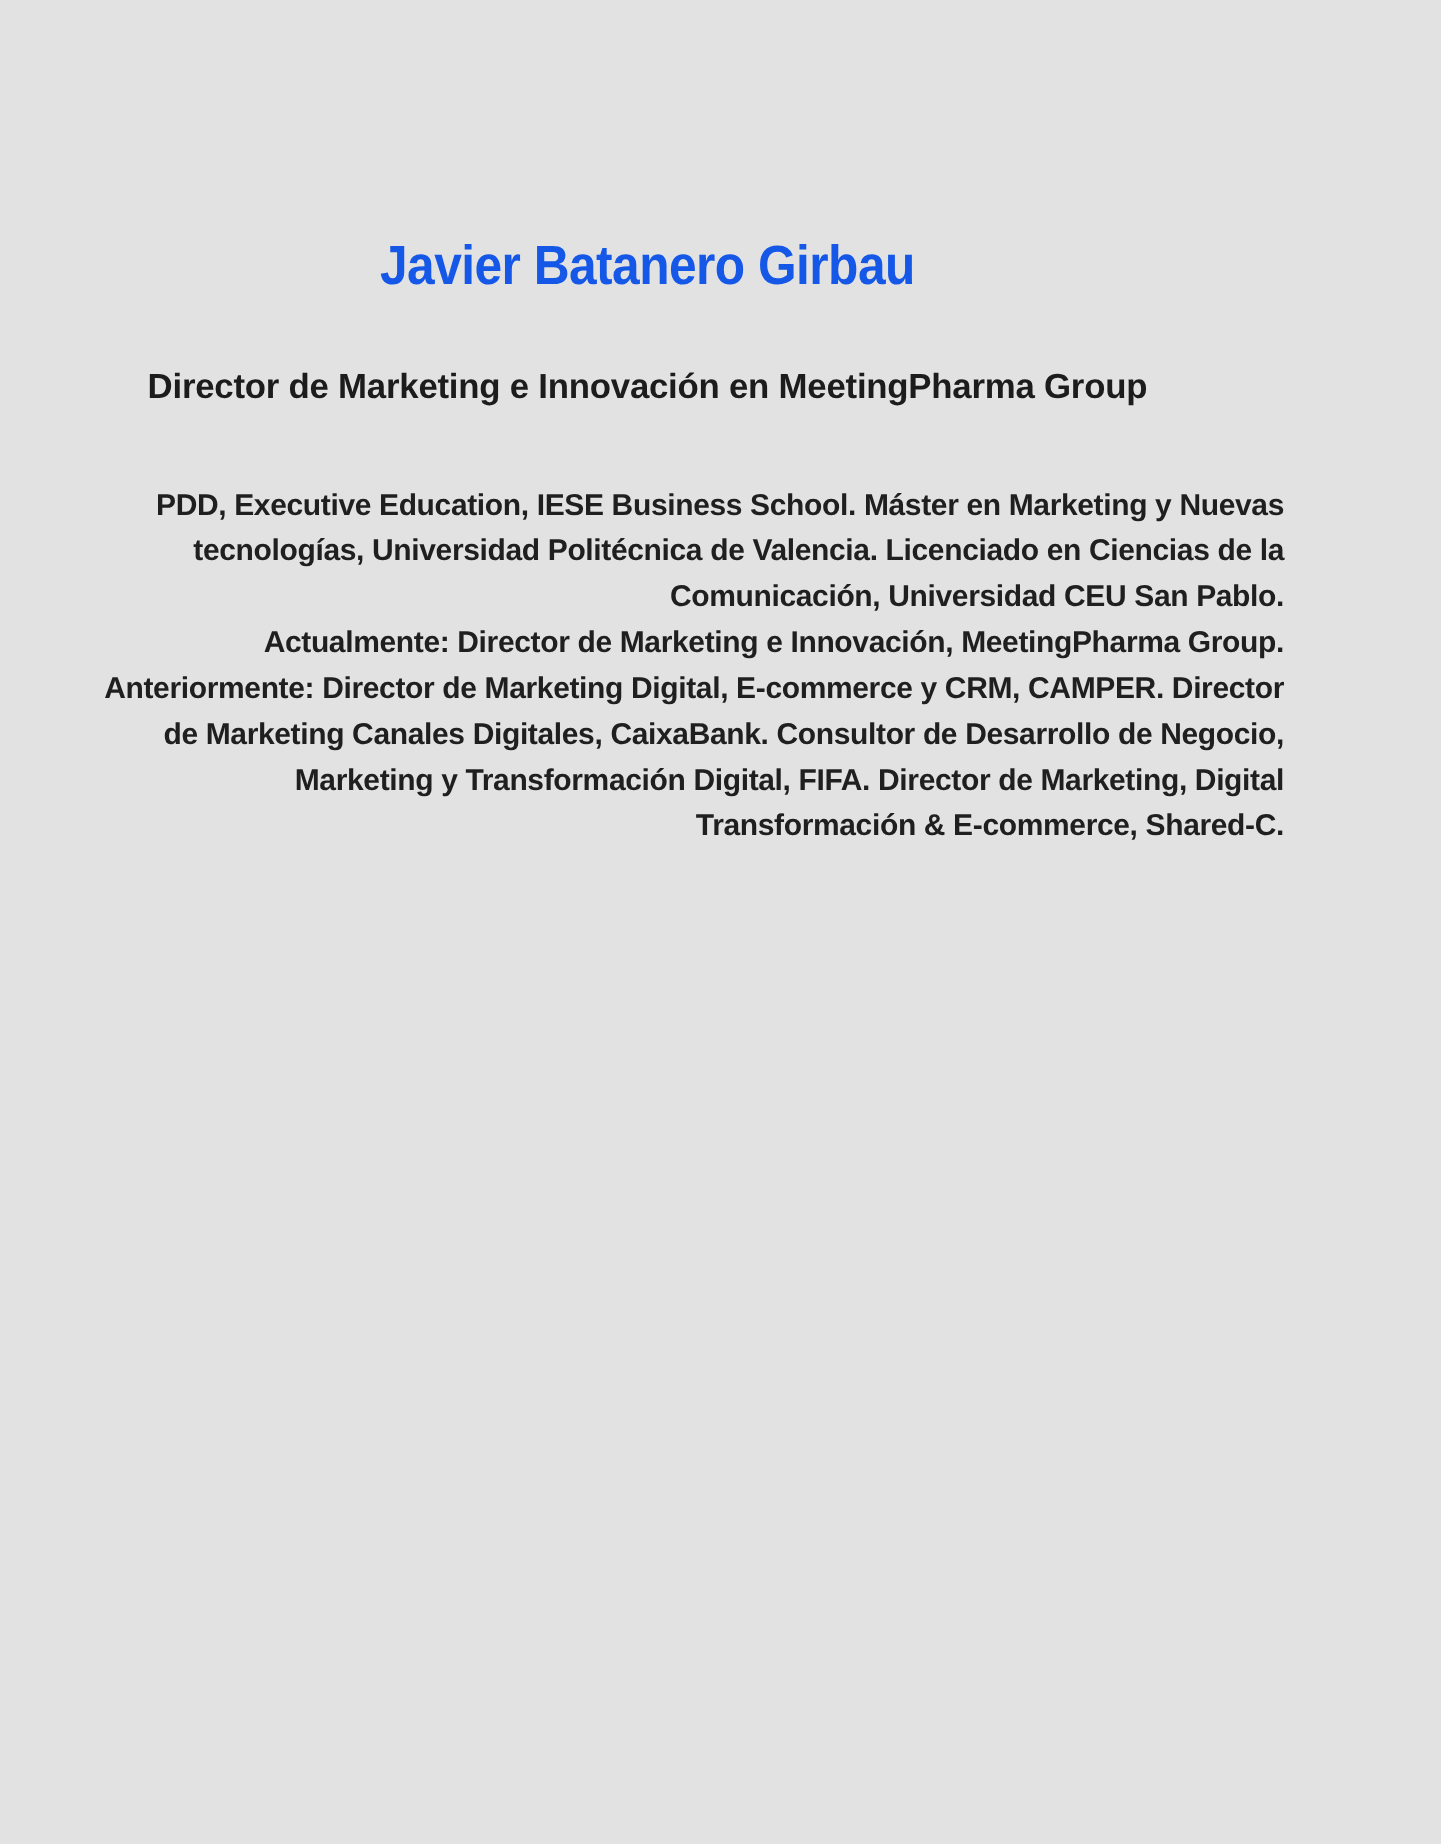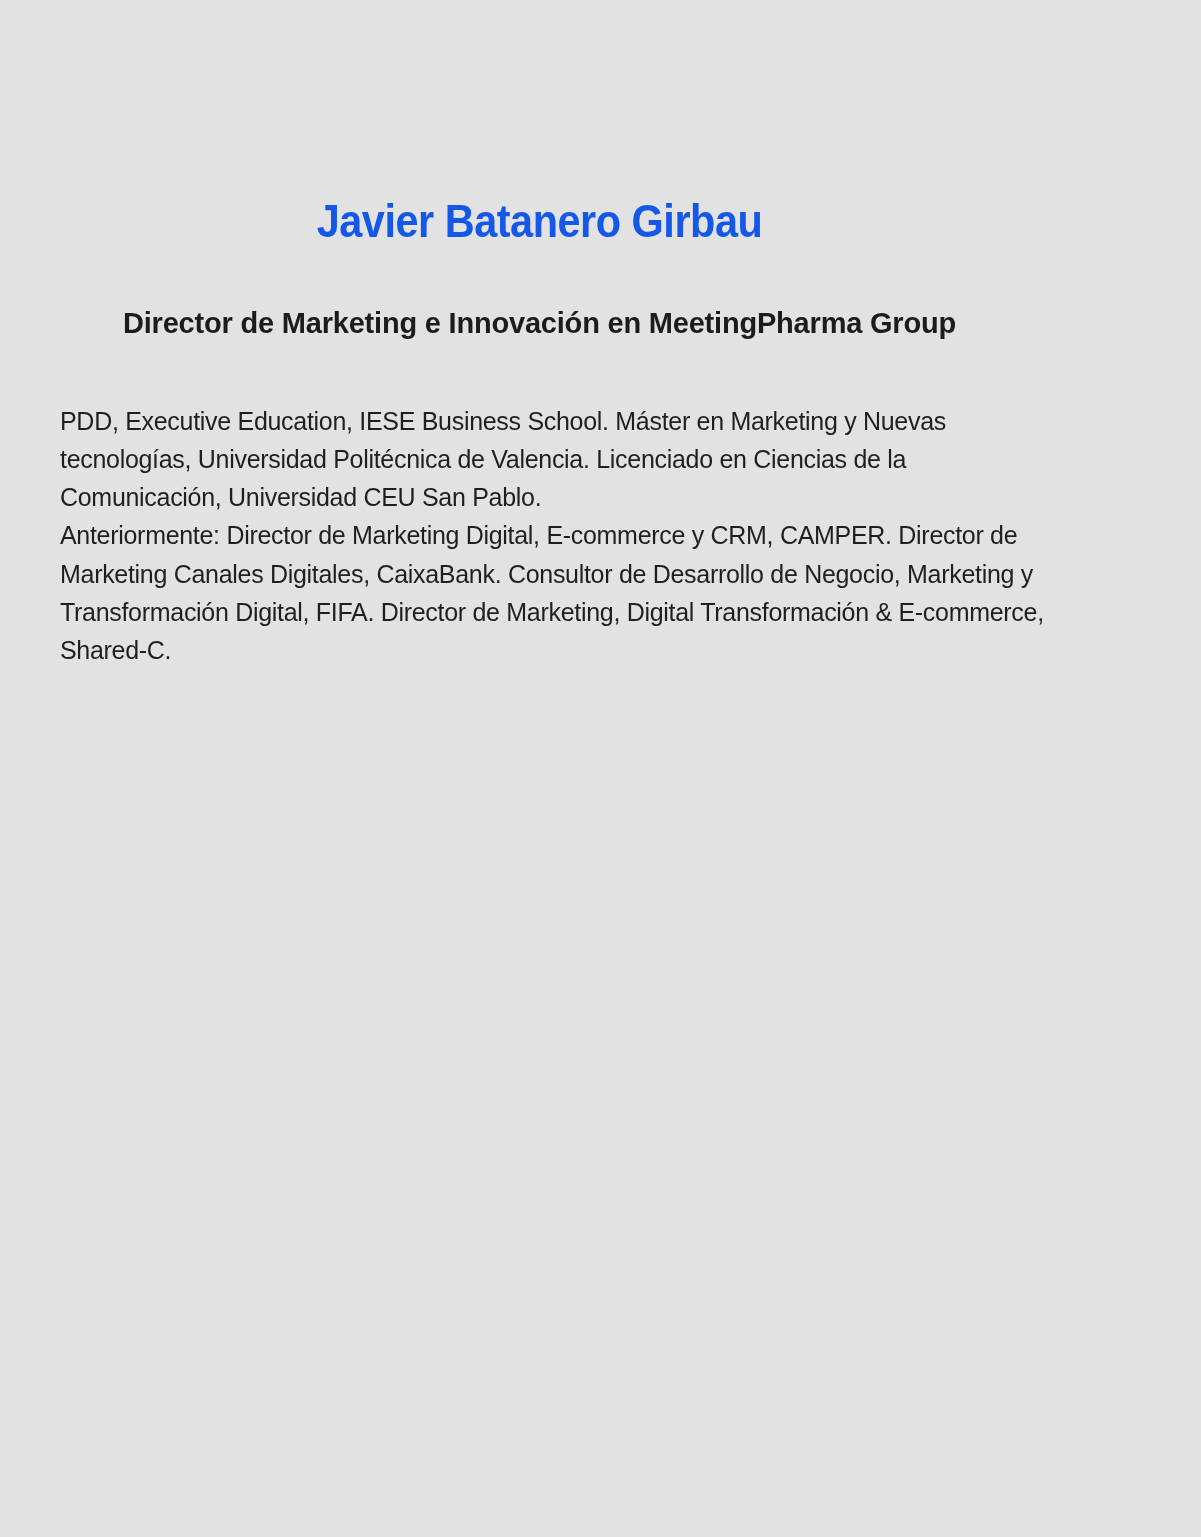--- a/index.html
+++ b/index.html
@@ -39,39 +39,40 @@
     font-family: "Liberation Sans", sans-serif;
     font-size: 29px;
     font-weight: 700;
     color: #1c1c1c;
     letter-spacing: -0.2px;
   }
   .bio {
     margin: 0 auto;
     padding-top: 62px;
     width: 1010px;
-    text-align: left;
+    text-align: right;
     font-family: "Liberation Sans", sans-serif;
     font-size: 25px;
-    font-weight: 400;
+    font-weight: 700;
     line-height: 1.53;
     color: #1f1f1f;
     letter-spacing: -0.3px;
   }
   .bio p {
     margin: 0;
   }
 </style>
 </head>
 <body>
 
 <div class="page">
 
   <h1 class="profile-name">Javier Batanero Girbau</h1>
 
   <h2 class="profile-role">Director de Marketing e Innovación en MeetingPharma Group</h2>
 
   <div class="bio">
     <p>PDD, Executive Education, IESE Business School. Máster en Marketing y Nuevas tecnologías, Universidad Politécnica de Valencia. Licenciado en Ciencias de la Comunicación, Universidad CEU San Pablo.</p>
+    <p>Actualmente: Director de Marketing e Innovación, MeetingPharma Group.</p>
     <p>Anteriormente: Director de Marketing Digital, E-commerce y CRM, CAMPER. Director de Marketing Canales Digitales, CaixaBank. Consultor de Desarrollo de Negocio, Marketing y Transformación Digital, FIFA. Director de Marketing, Digital Transformación &amp; E-commerce, Shared-C.</p>
   </div>
 
 </div>
 
 </body></html>

